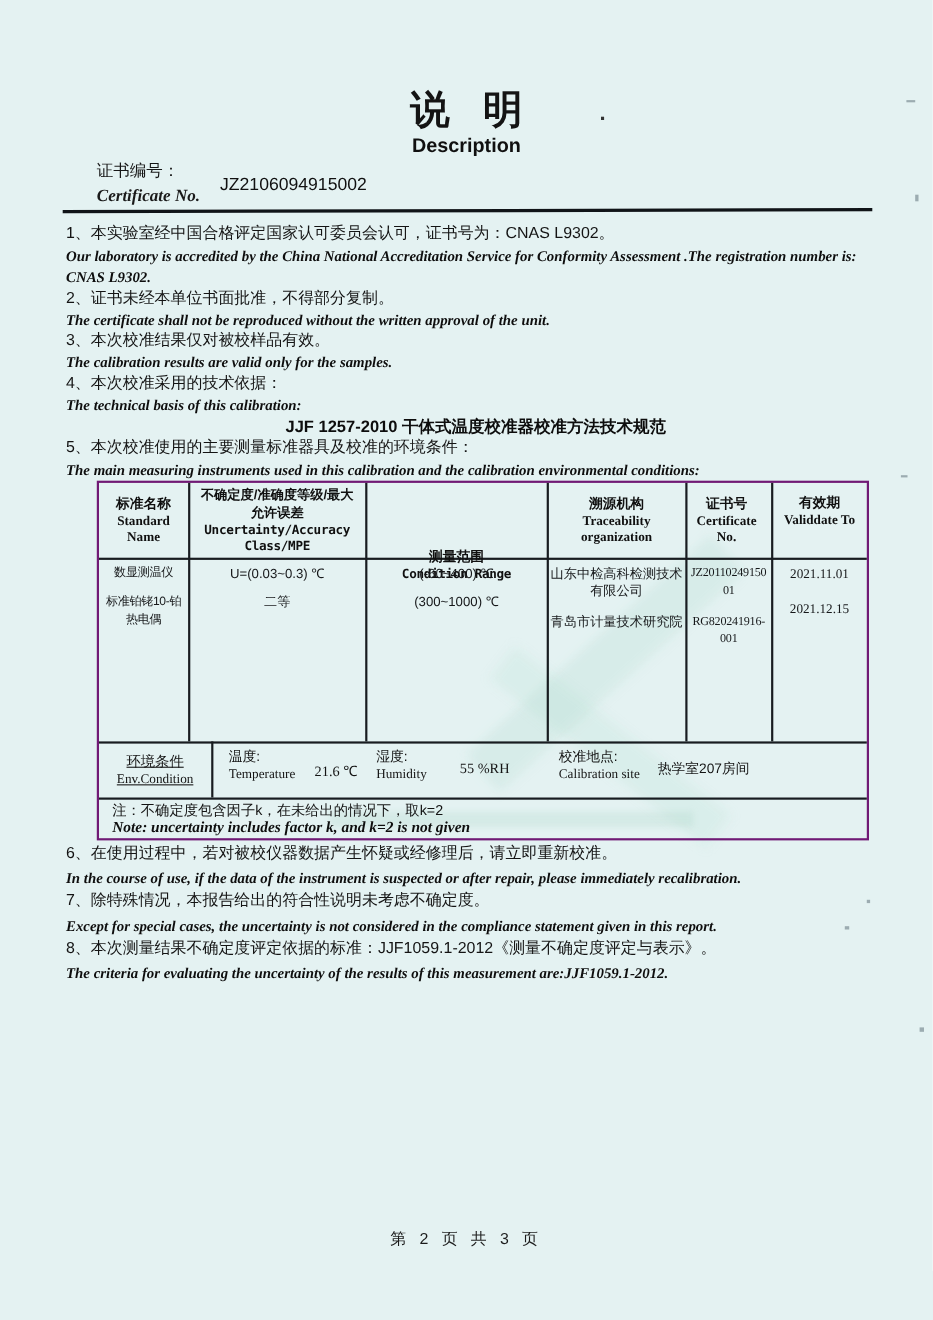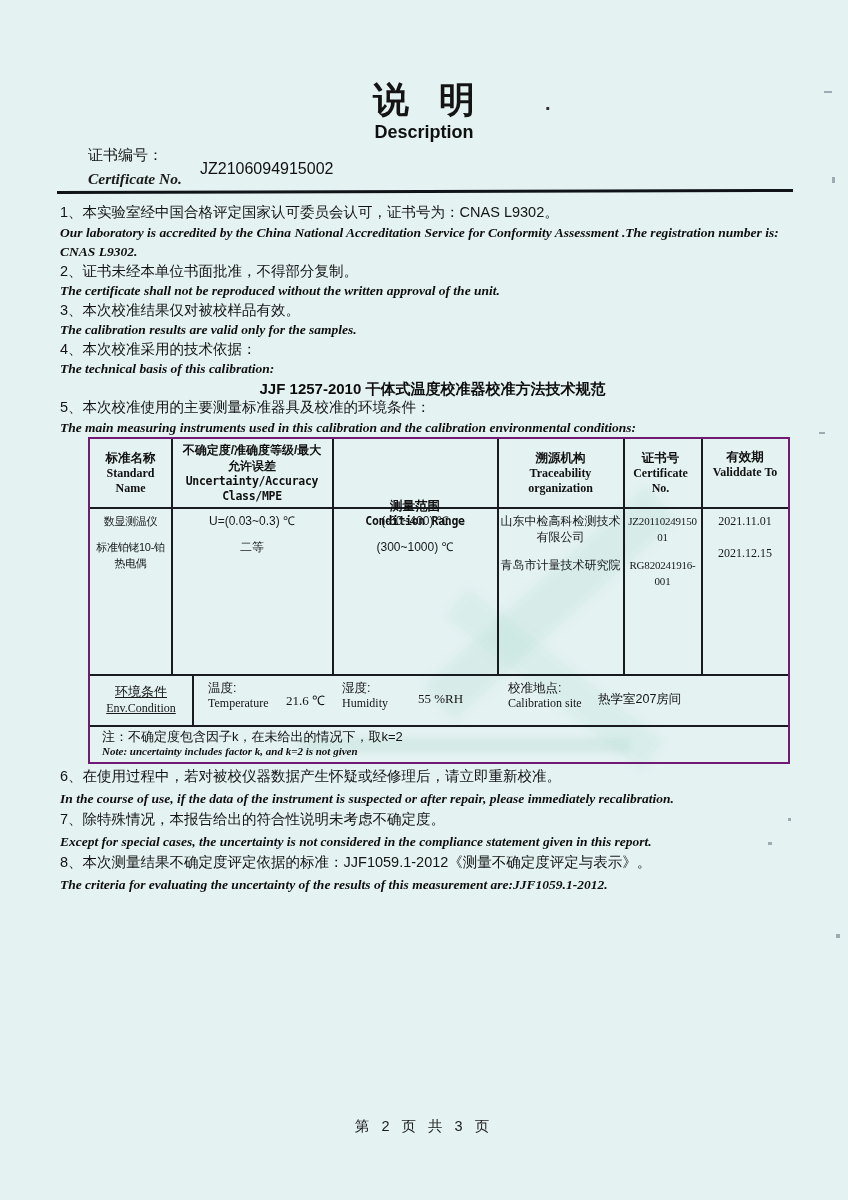--- a/index.html
+++ b/index.html
@@ -50,21 +50,21 @@
   
   .env-label{position:absolute; left:0; top:235.5px; width:102px; height:50px; display:flex; flex-direction:column; align-items:center; justify-content:center;text-decoration:underline;}
   .env-label .e-cn{font-size:13px; color:#141414;}
   .env-label .e-en{font-family:"Liberation Serif",serif; font-size:12px; color:#141414;}
   .env-item{position:absolute; text-align:left; color:#141414;}
   .env-2l .l1{font-size:12.5px; line-height:15px;}
   .env-2l .l2{font-family:"Liberation Serif",serif; font-size:12px; line-height:15px;}
   .env-val{font-size:13px; font-family:"Liberation Serif",serif;}
   
   .note-cn{position:absolute; left:12px; top:289px; font-size:13px; color:#131313;}
-  .note-en{position:absolute; left:12px; top:306px; font-family:"Liberation Serif",serif; font-style:italic; font-weight:bold; font-size:11px; color:#0e0e0e;}
+  .note-en{position:absolute; left:12px; top:306px; font-family:"Liberation Serif",serif; font-style:italic; font-weight:bold; font-size:14px; color:#0e0e0e;}
   
   .footer{position:absolute; top:1117px; left:0; width:100%; text-align:center; font-size:14.5px; letter-spacing:4px; color:#1b1b1b;}
   
   .wm{position:absolute; pointer-events:none;}
   .wm1{left:400px; top:580px; width:300px; height:46px; background:rgba(150,205,185,0.16); transform:rotate(-42deg); filter:blur(5px);}
   .wm2{left:430px; top:660px; width:250px; height:38px; background:rgba(150,205,185,0.13); transform:rotate(38deg); filter:blur(5px);}
   .wm3{left:300px; top:738px; width:330px; height:14px; background:rgba(145,200,175,0.18); filter:blur(3px);}
   .speck{position:absolute; background:#7d8f96; opacity:0.7;}
   .sp1{left:824px; top:91px; width:8px; height:2px;}
   .sp2{left:832px; top:177px; width:3px; height:6px;}

